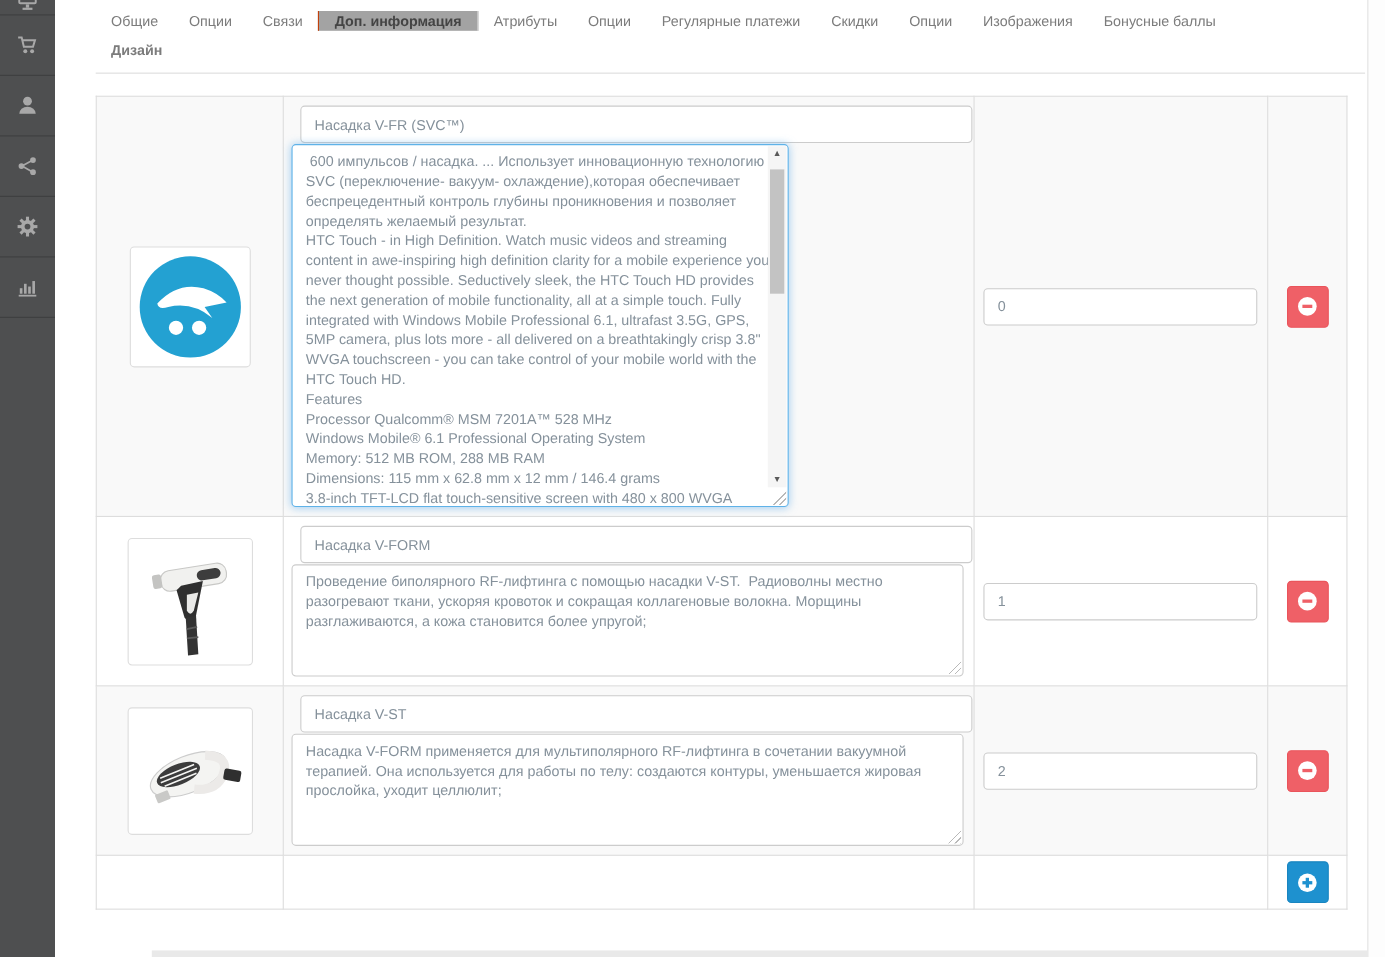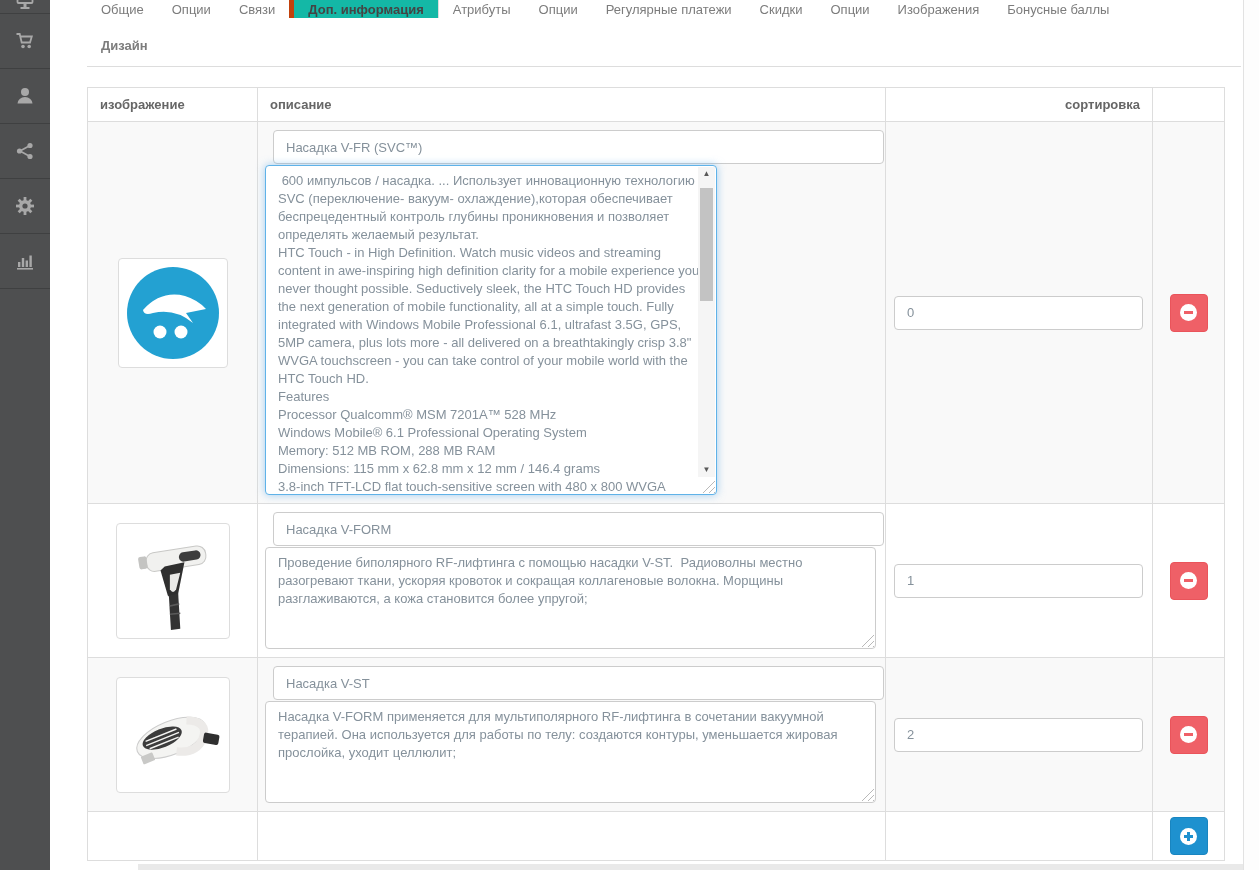--- a/index.html
+++ b/index.html
@@ -15,24 +15,24 @@
   .side-item.partial { height:14px; overflow:hidden; align-items:flex-start; }
   .side-item.partial svg { margin-top:-9px; }
   .side-item svg { fill:#a8a8a8; stroke:#a8a8a8; }
   
   .main { position:absolute; left:50px; top:0; right:0; bottom:0; background:#fff; }
   .scroll-gutter { position:absolute; top:0; right:0; width:16px; height:100%;
     background:#fdfdfd; border-left:1px solid #e2e2e2; z-index:4; }
   .bottom-strip { position:absolute; left:88px; right:16px; bottom:0; height:6px; background:#e9e9e9; z-index:3; }
   .content { padding:0 18px 0 37px; }
   
-  .tabrow1 { display:flex; height:28px; align-items:flex-start; }
+  .tabrow1 { display:flex; height:28px; align-items:flex-end; }
   .tab { padding:1px 14px 0; color:#7c7c7c; cursor:pointer; white-space:nowrap; line-height:17px; }
-  .tab.active { color:#444; font-weight:bold; background:#14b8a6;
-    border-left:5px solid #c2410c; border-right:1px solid #ddd; }
+  .tab.active { color:#444; font-weight:bold; background:#a3a3a3;
+    border-left:1px solid #c2410c; border-right:1px solid #ddd; }
   .tabrow2 { height:39px; border-bottom:1px solid #ddd;font-weight:bold; }
   .tabrow2 .tab { display:inline-block; padding:9px 14px; }
   
   table.itable { border-collapse:collapse; width:1137px; margin-top:20px; table-layout:fixed; }
   .itable th, .itable td { border:1px solid #ddd; vertical-align:middle; }
   .itable th { font-weight:bold; color:#666; text-align:left; padding:9px 12px; background:#fff; }
   .itable th.right { text-align:right; }
   .itable tr.striped td { background:#f9f9f9; }
   td.img-cell { text-align:center; }
   td.desc-cell { padding:8px 9px 5px 7px; vertical-align:top; }
@@ -159,26 +159,20 @@
     </div>
 
     <table class="itable">
       <colgroup>
           <col style="width:170px">
           <col style="width:628px">
           <col style="width:267px">
           <col style="width:72px">
         </colgroup>
       <tbody>
-          <tr>
-        <th>изображение</th>
-        <th>описание</th>
-        <th class="right">сортировка</th>
-        <th></th>
-      </tr>
 
       <tr class="striped">
         <td class="img-cell">
           <span class="thumb">
             <svg width="100" height="100" viewBox="0 0 100 100">
               <circle cx="50" cy="50" r="46" fill="#23a1d2"></circle>
               <path d="M20,47 Q38,27 62,33 Q75,37 83,46 L63,50 L70,60 Q52,45 30,50 Q21,53 20,47 Z" fill="#fff"></path>
               <circle cx="37" cy="69" r="6.5" fill="#fff"></circle>
               <circle cx="58" cy="69" r="6.5" fill="#fff"></circle>
             </svg>

